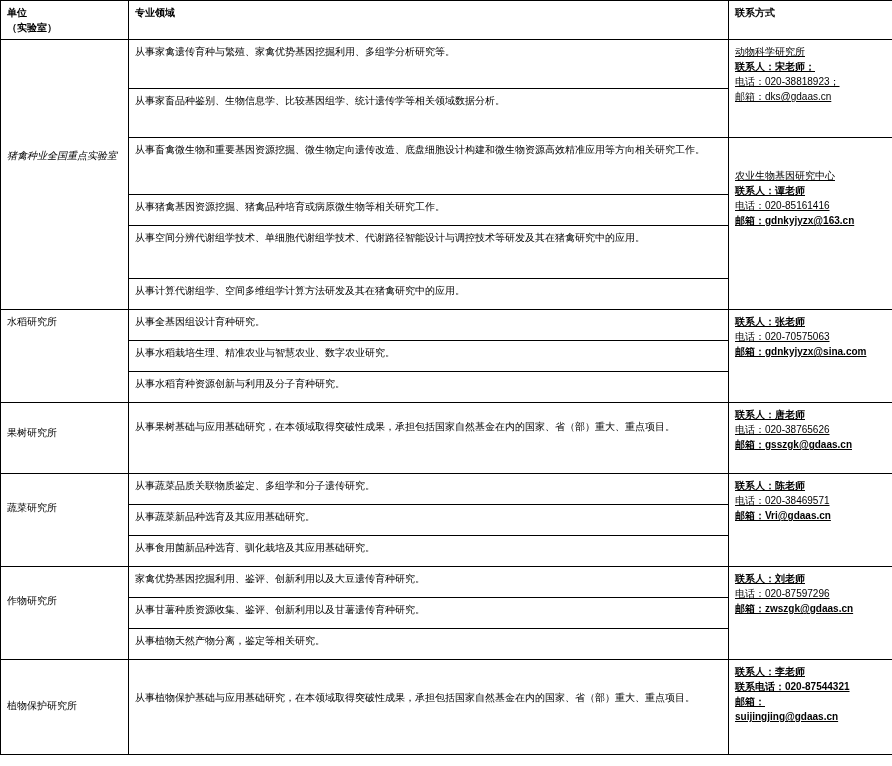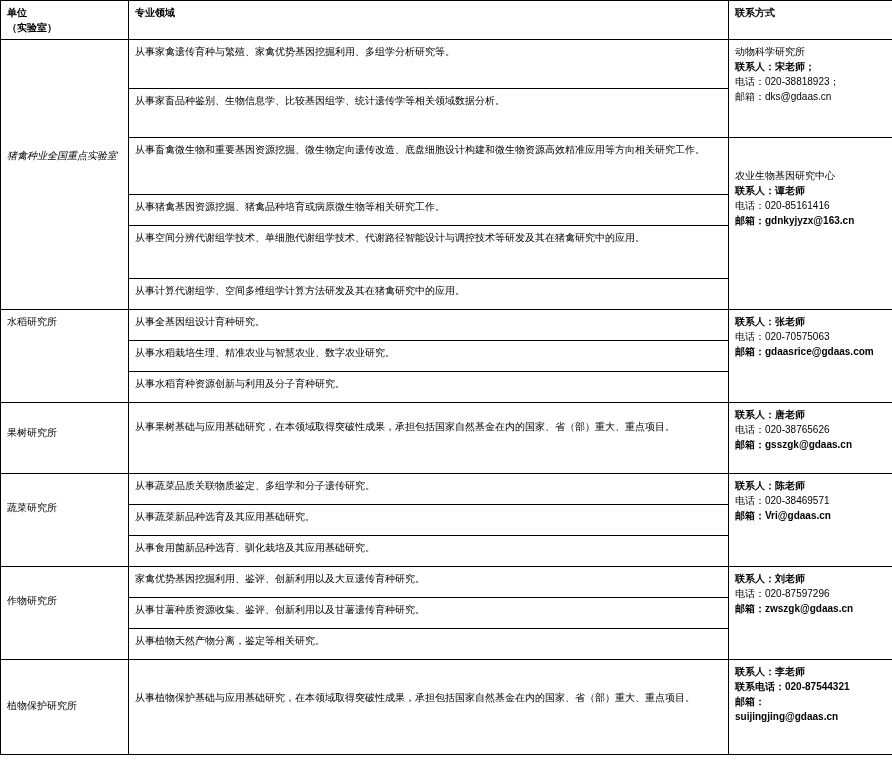--- a/index.html
+++ b/index.html
@@ -46,20 +46,21 @@
   .hdr .unit-line1 { display: block; }
   .hdr .unit-line2 { display: block; }
 
   .unit-cell {
     vertical-align: top;
   }
   .contact-cell {
     vertical-align: top;
     font-size: 13px;
     line-height: 1.62;
+    text-decoration: underline;
   }
   .contact-cell .cline { display: block; white-space: normal; }
   .contact-cell .bold { font-weight: bold; }
   .field-cell { line-height: 1.55; }
   .pad-top-lg { padding-top: 14px; font-style: italic; }
 </style>
 </head>
 <body>
 
 <div id="sheet">
@@ -115,21 +116,21 @@
       </tr>
 
       <tr>
         <td class="col-unit unit-cell" rowspan="3">
           <span>水稻研究所</span>
         </td>
         <td class="col-field field-cell" style="height:22px;">从事全基因组设计育种研究。</td>
         <td class="col-contact contact-cell" rowspan="3">
           <span class="cline bold">联系人：张老师</span>
           <span class="cline">电话：020-70575063</span>
-          <span class="cline bold">邮箱：gdaasrice@gdaas.com</span>
+          <span class="cline bold">邮箱：gdnkyjyzx@sina.com</span>
         </td>
       </tr>
       <tr>
         <td class="col-field field-cell" style="height:22px;">从事水稻栽培生理、精准农业与智慧农业、数字农业研究。</td>
       </tr>
       <tr>
         <td class="col-field field-cell" style="height:22px;">从事水稻育种资源创新与利用及分子育种研究。</td>
       </tr>
 
       <tr>

